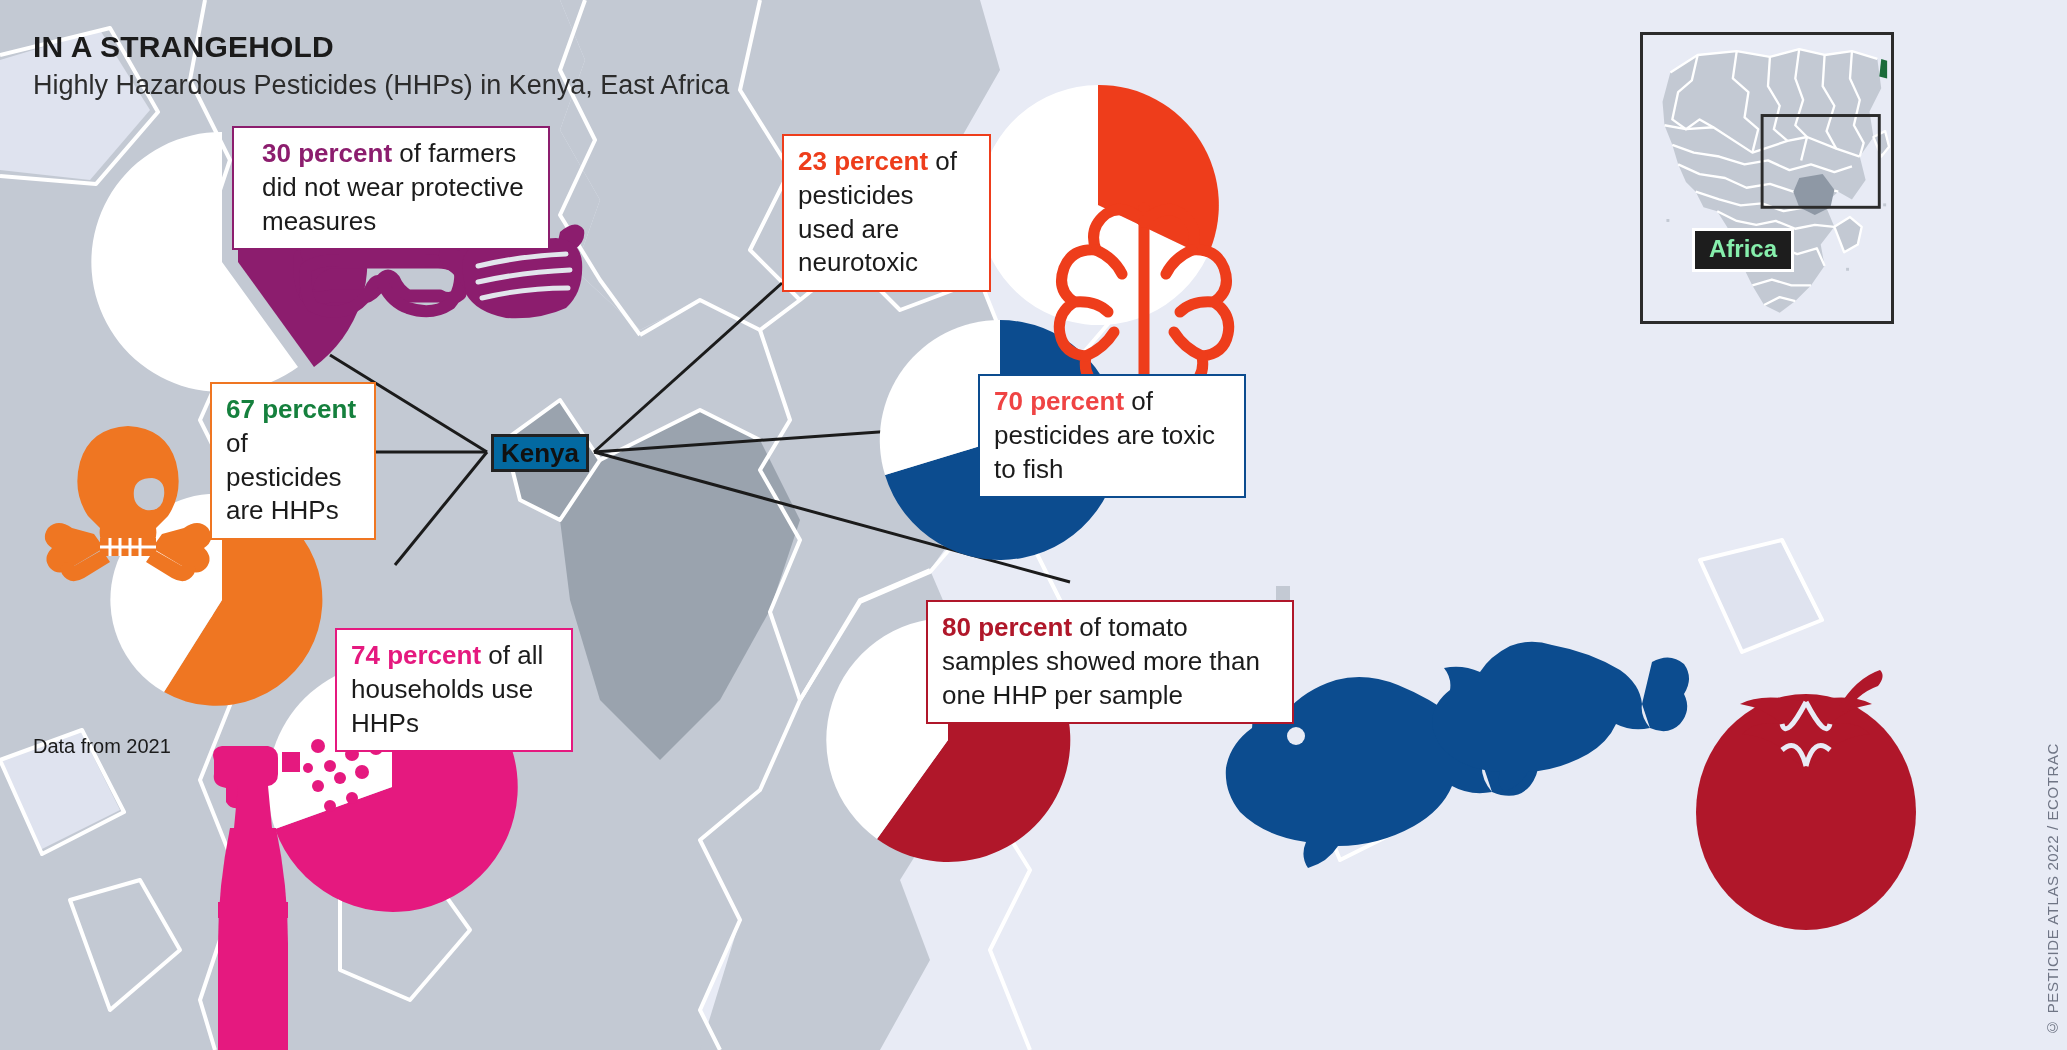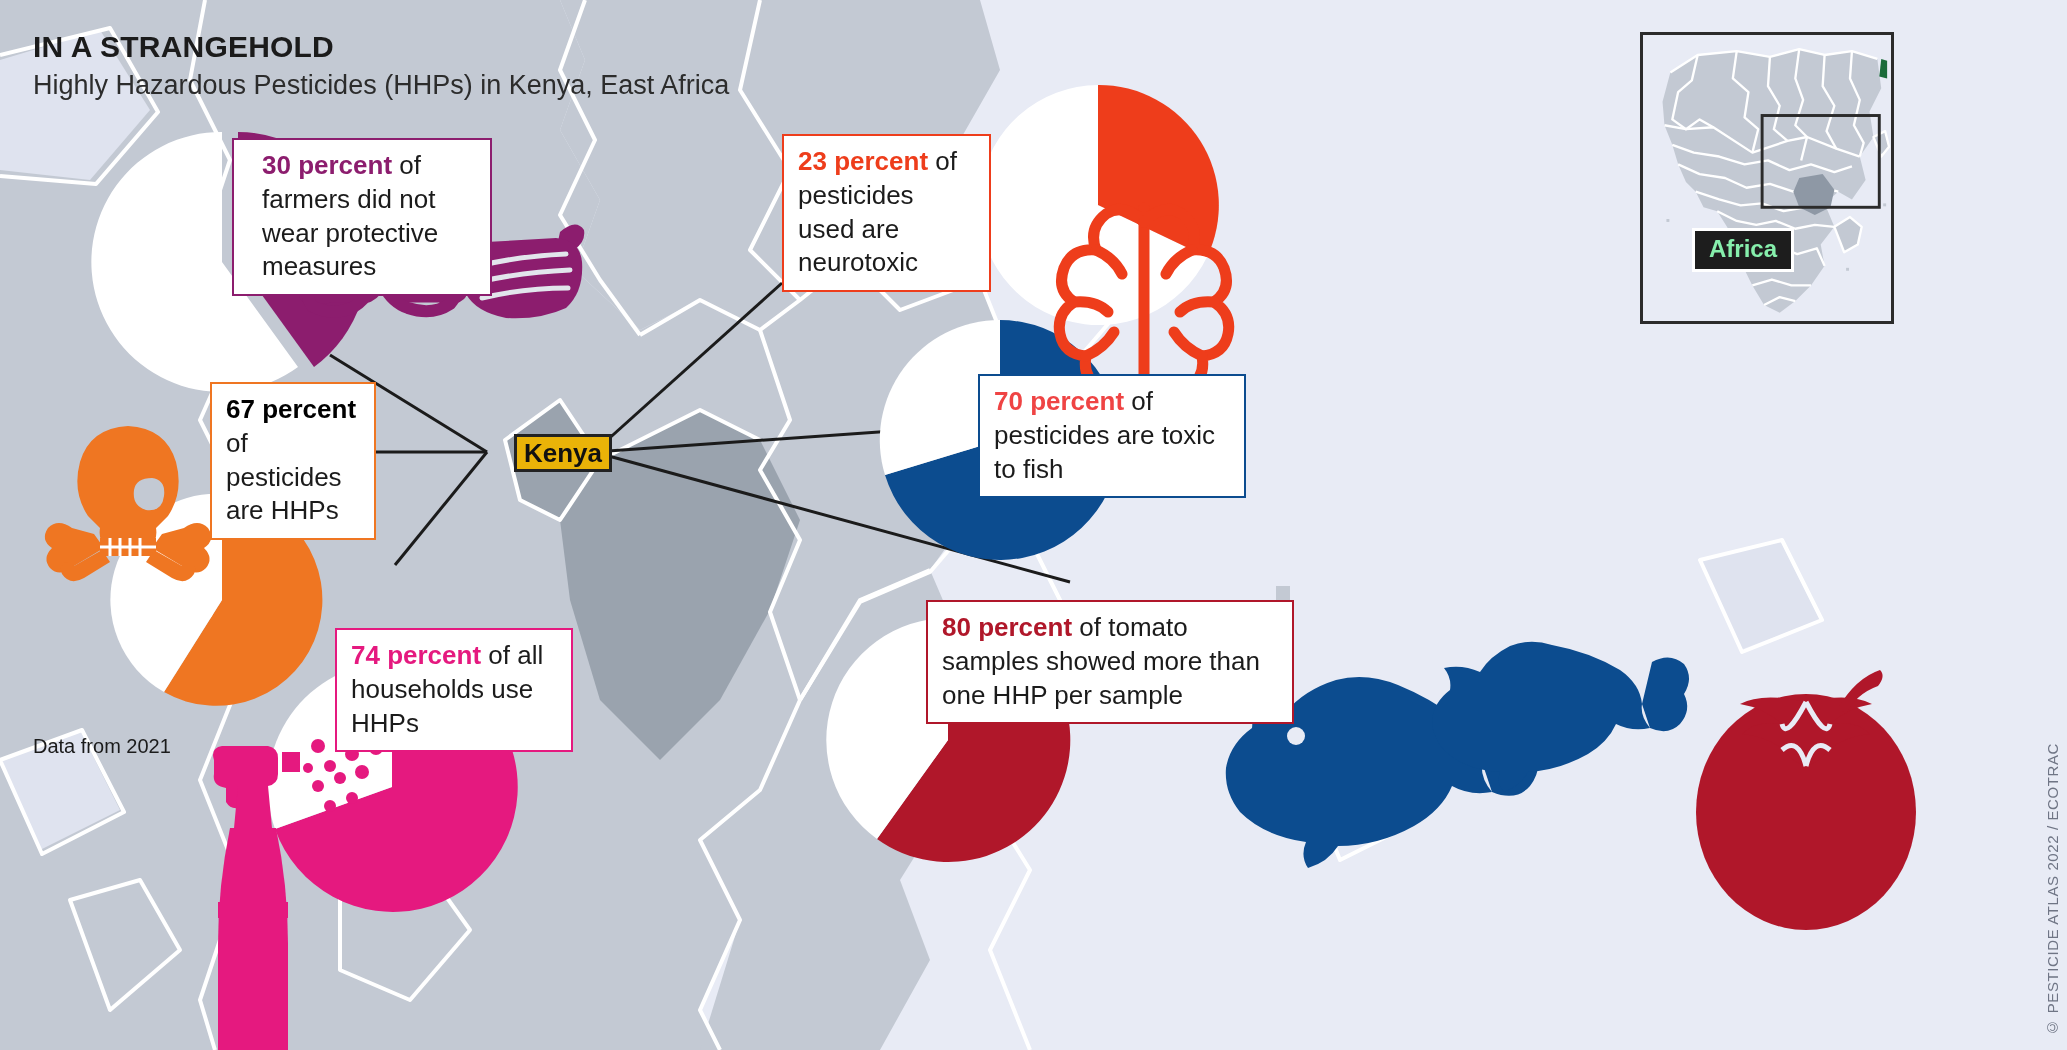--- a/index.html
+++ b/index.html
@@ -13,35 +13,35 @@
   #subtitle{position:absolute;left:33px;top:70px;font-size:27px;color:#2c2c2c;font-weight:400;}
   #footnote{position:absolute;left:33px;top:735px;font-size:20px;color:#1b1b1b;}
   #credit{position:absolute;right:6px;bottom:14px;writing-mode:vertical-rl;transform:rotate(180deg);
           font-size:15px;letter-spacing:.6px;color:#6f7585;white-space:nowrap;}
 
   
   .callout{position:absolute;background:#fff;border:2px solid #333;padding:9px 14px 10px 14px;
            font-size:26px;line-height:1.30;color:#1b1b1b;box-sizing:border-box;}
   .callout .num{font-weight:bold;}
 
-  #c-purple{left:232px;top:138px;width:260px;border-color:#8c1d6e;padding-left:28px;}
+  #c-purple{left:232px;top:126px;width:318px;border-color:#8c1d6e;padding-left:28px;}
   #c-purple .num{color:#8c1d6e;}
   #c-orange{left:210px;top:382px;width:166px;border-color:#ef7622;}
-  #c-orange .num{color:#000000;}
+  #c-orange .num{color:#15803d;}
   #c-pink{left:335px;top:628px;width:238px;border-color:#e5197f;}
   #c-pink .num{color:#e5197f;text-align:right;}
   #c-red-orange{left:782px;top:134px;width:209px;border-color:#ee3d1b;}
   #c-red-orange .num{color:#ee3d1b;}
   #c-blue{left:978px;top:374px;width:268px;border-color:#0c4c8f;}
   #c-blue .num{color:#ef4444;}
   #c-darkred{left:926px;top:600px;width:368px;border-color:#b0172a;}
   #c-darkred .num{color:#b0172a;}
 
   
-  #kenya-label{position:absolute;left:514px;top:434px;width:98px;height:38px;background:#eab308;
+  #kenya-label{position:absolute;left:491px;top:434px;width:98px;height:38px;background:#0369a1;
                border:3px solid #222;display:flex;align-items:center;justify-content:center;
                font-size:26px;font-weight:bold;color:#111;box-sizing:border-box;}
 
   
   #inset{position:absolute;left:1640px;top:32px;width:254px;height:292px;background:#e8ebf5;border:3px solid #2b2b2b;box-sizing:border-box;}
   #inset svg{display:block;width:100%;height:100%;}
   #africa-tag{position:absolute;left:1692px;top:228px;background:#1d1d1d;color:#86efac;font-size:24px;
               font-weight:bold;padding:4px 14px 6px 14px;border:3px solid #fff;box-sizing:border-box;}
 </style>
 </head>

